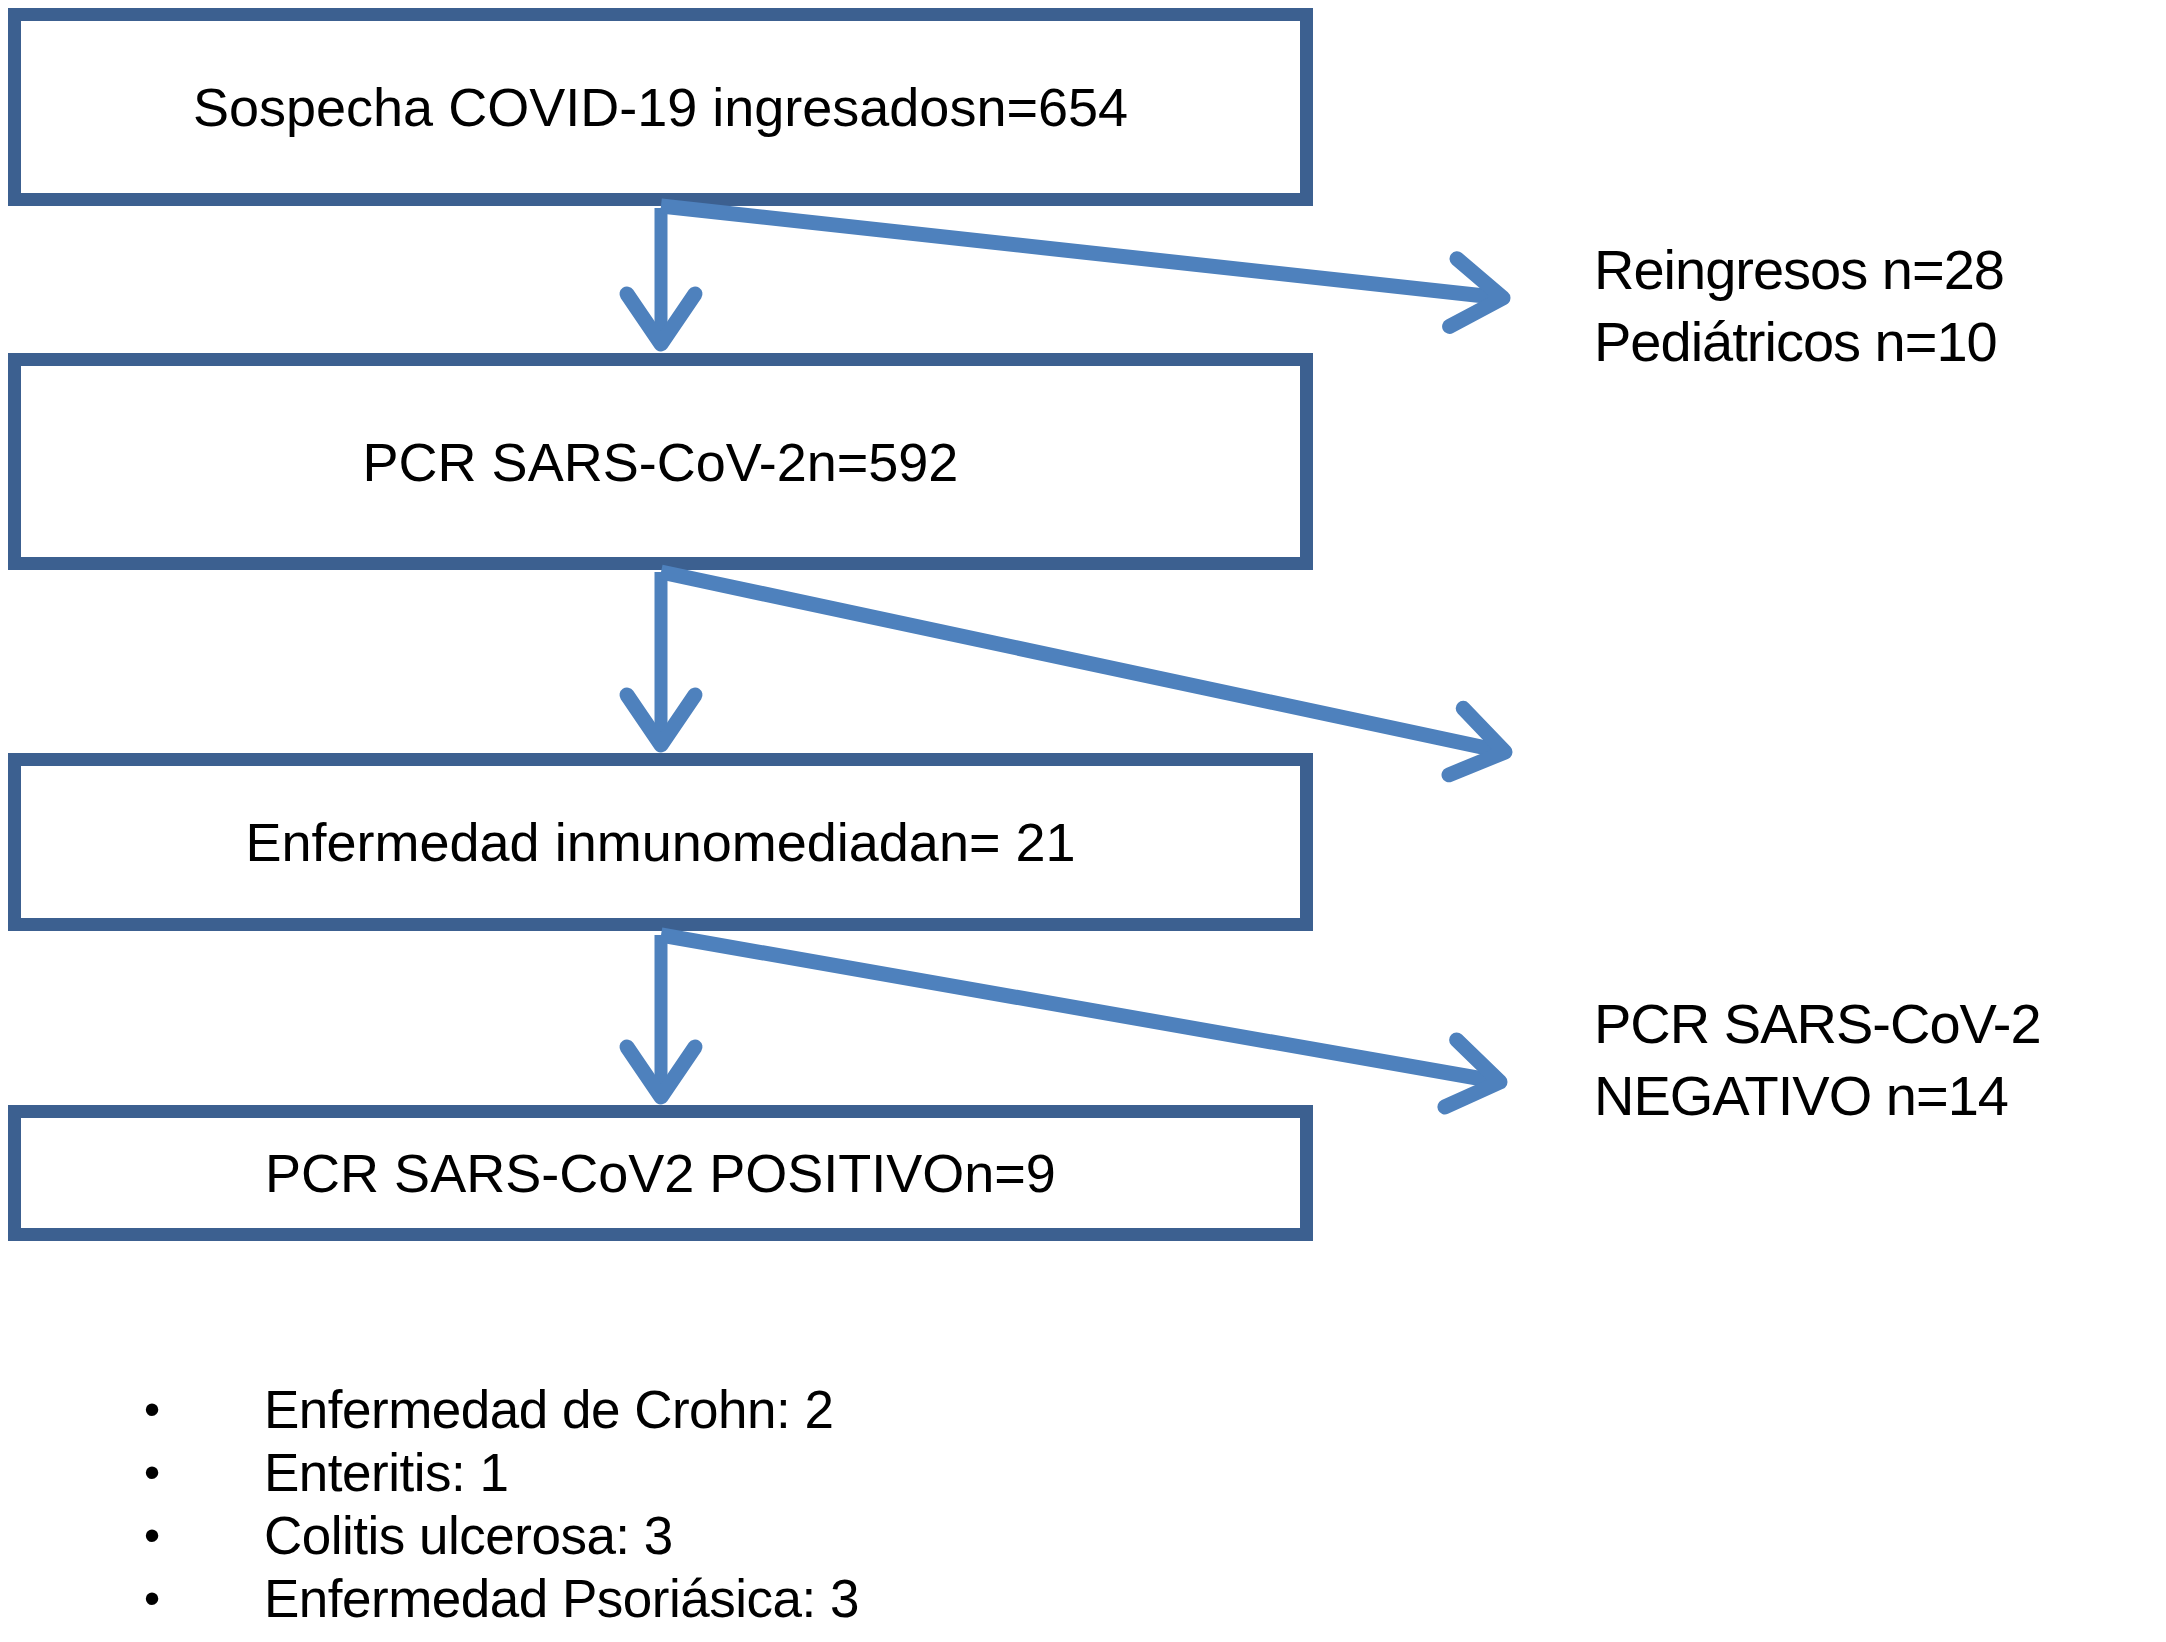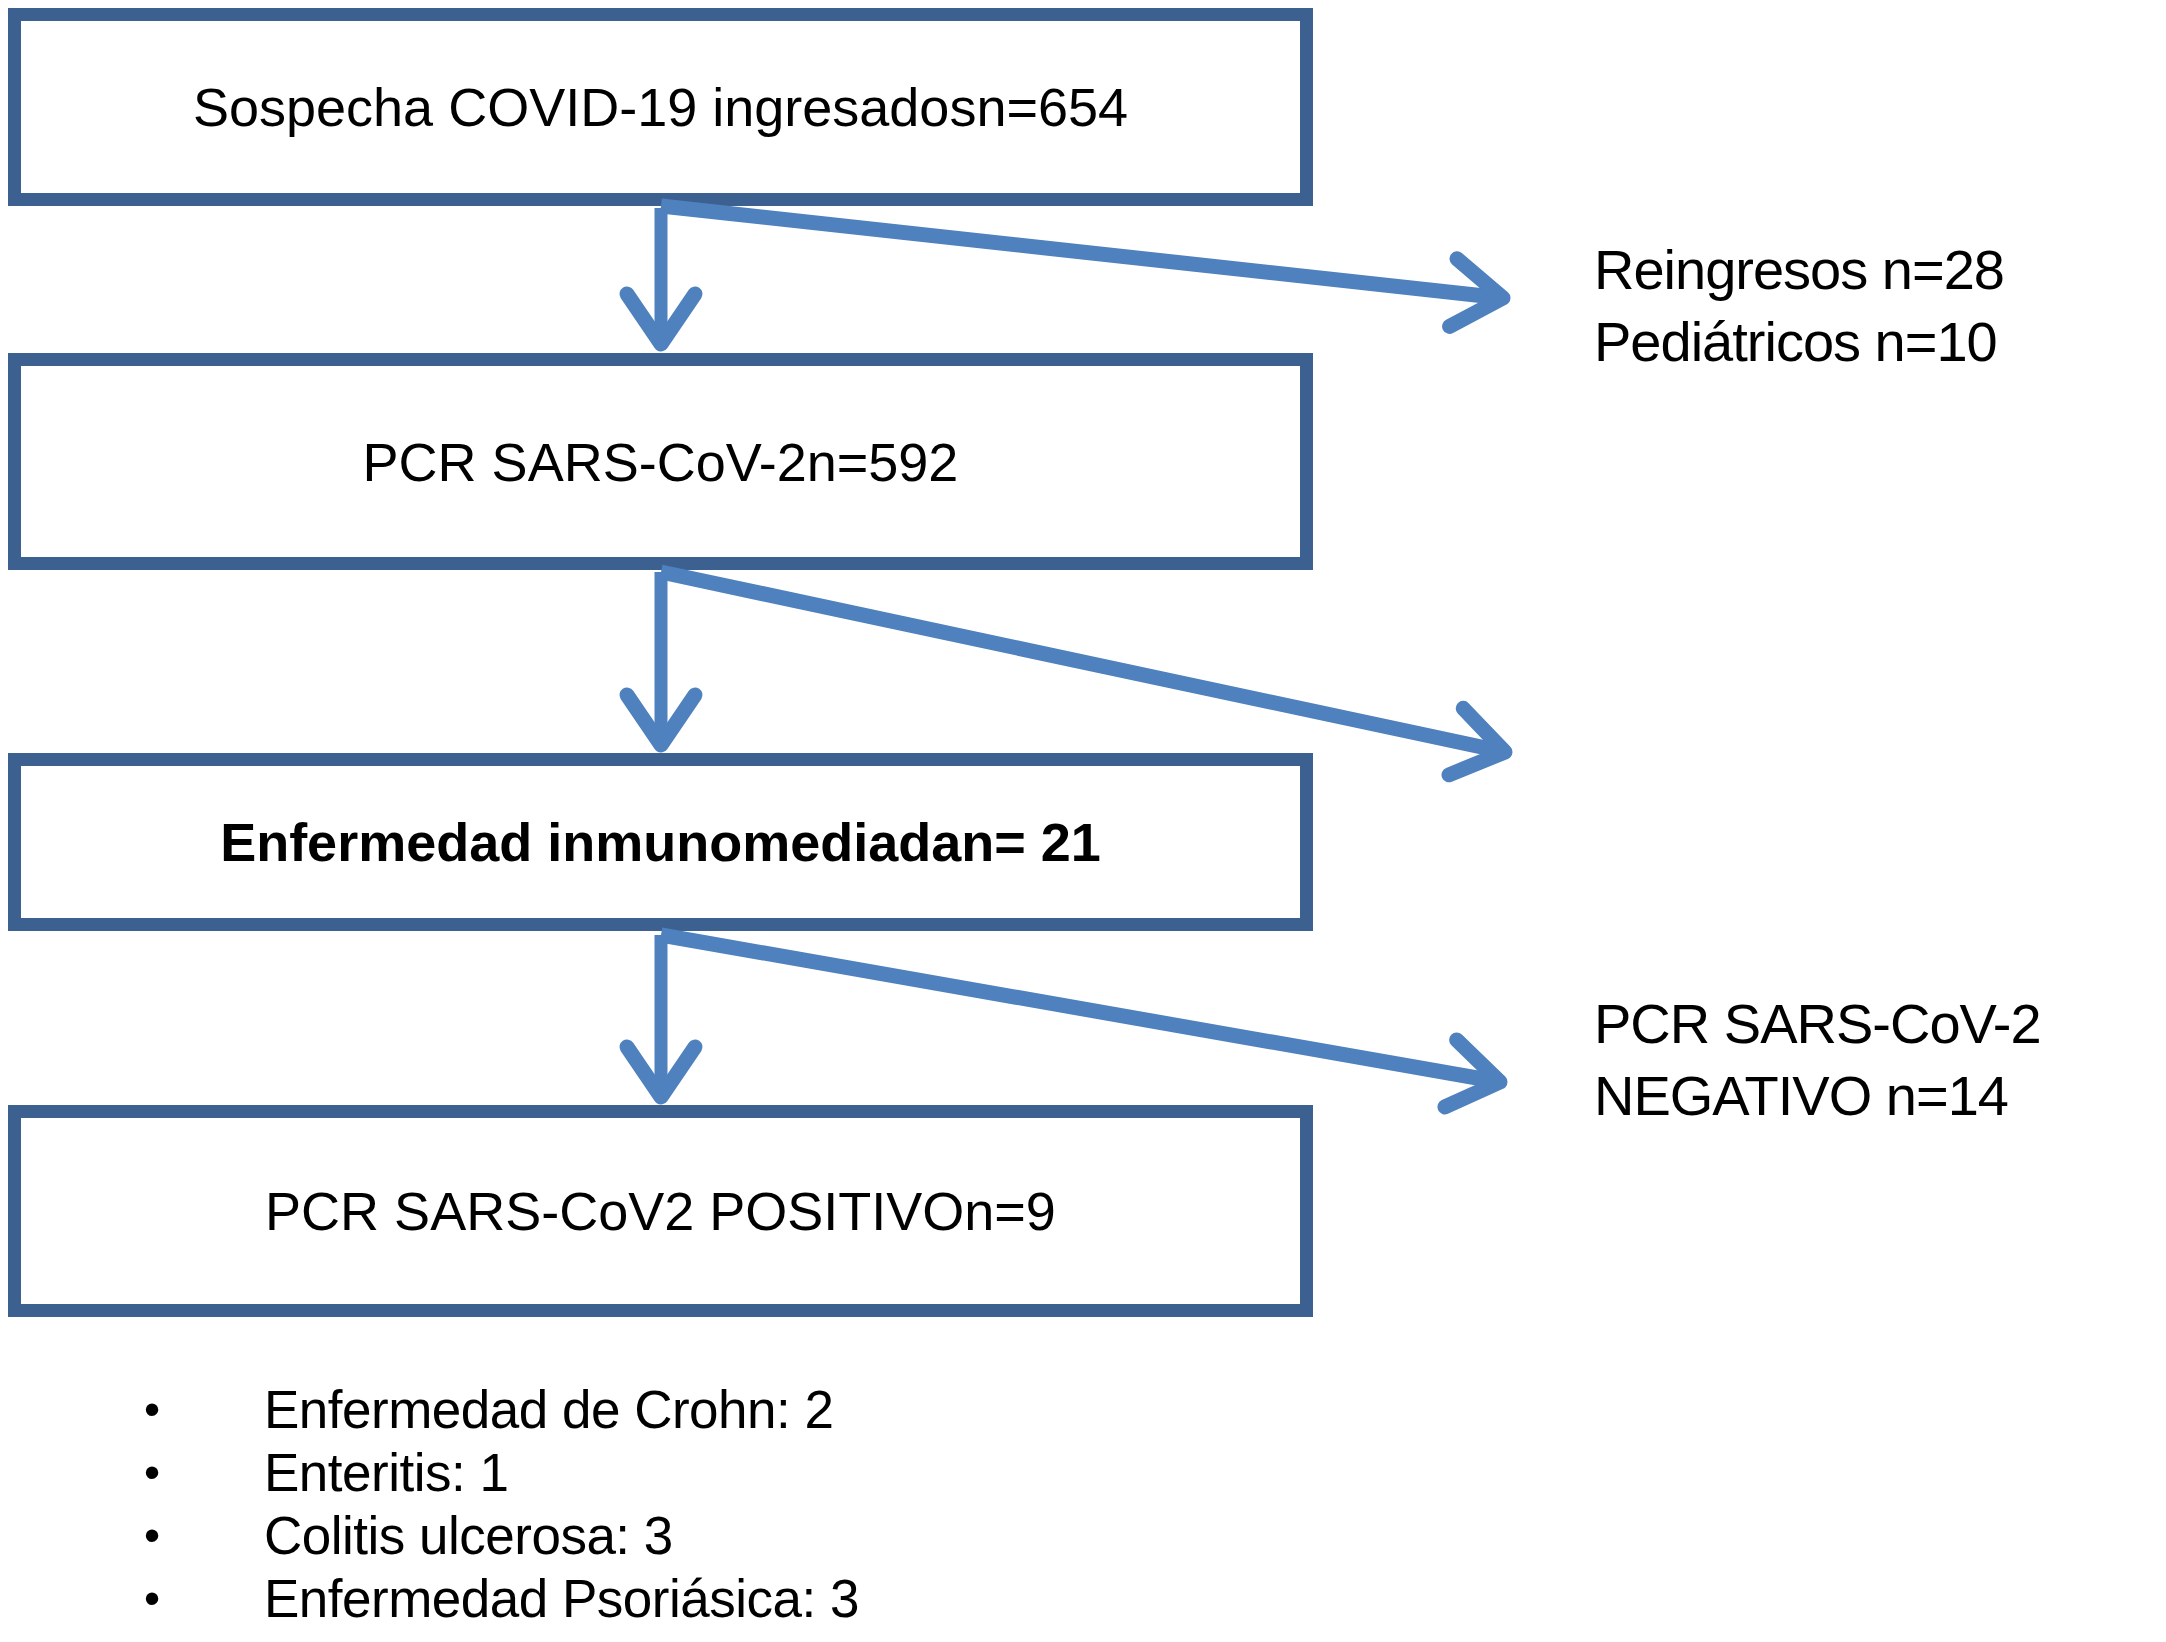--- a/index.html
+++ b/index.html
@@ -24,22 +24,22 @@
     box-sizing:border-box;
     border:13px solid var(--box-border);
     background:var(--bg);
     display:flex;flex-direction:row;
     align-items:center;justify-content:center;
     text-align:center;
     font-size:54px;line-height:66px;
   }
   .box1{top:8px;height:198px;}
   .box2{top:353px;height:217px;}
-  .box3{top:753px;height:178px;font-weight:bold;}
-  .box4{top:1105px;height:212px;}
+  .box3{top:753px;height:178px;}
+  .box4{top:1105px;height:136px;}
   
   .arrows{
     position:absolute;left:0;top:0;
     width:2166px;height:1642px;
     pointer-events:none;
   }
   .arrows path{fill:none;stroke:var(--arrow);}
   .shaft-v{stroke-width:13px;}
   .shaft-d{stroke-width:15px;}
   

